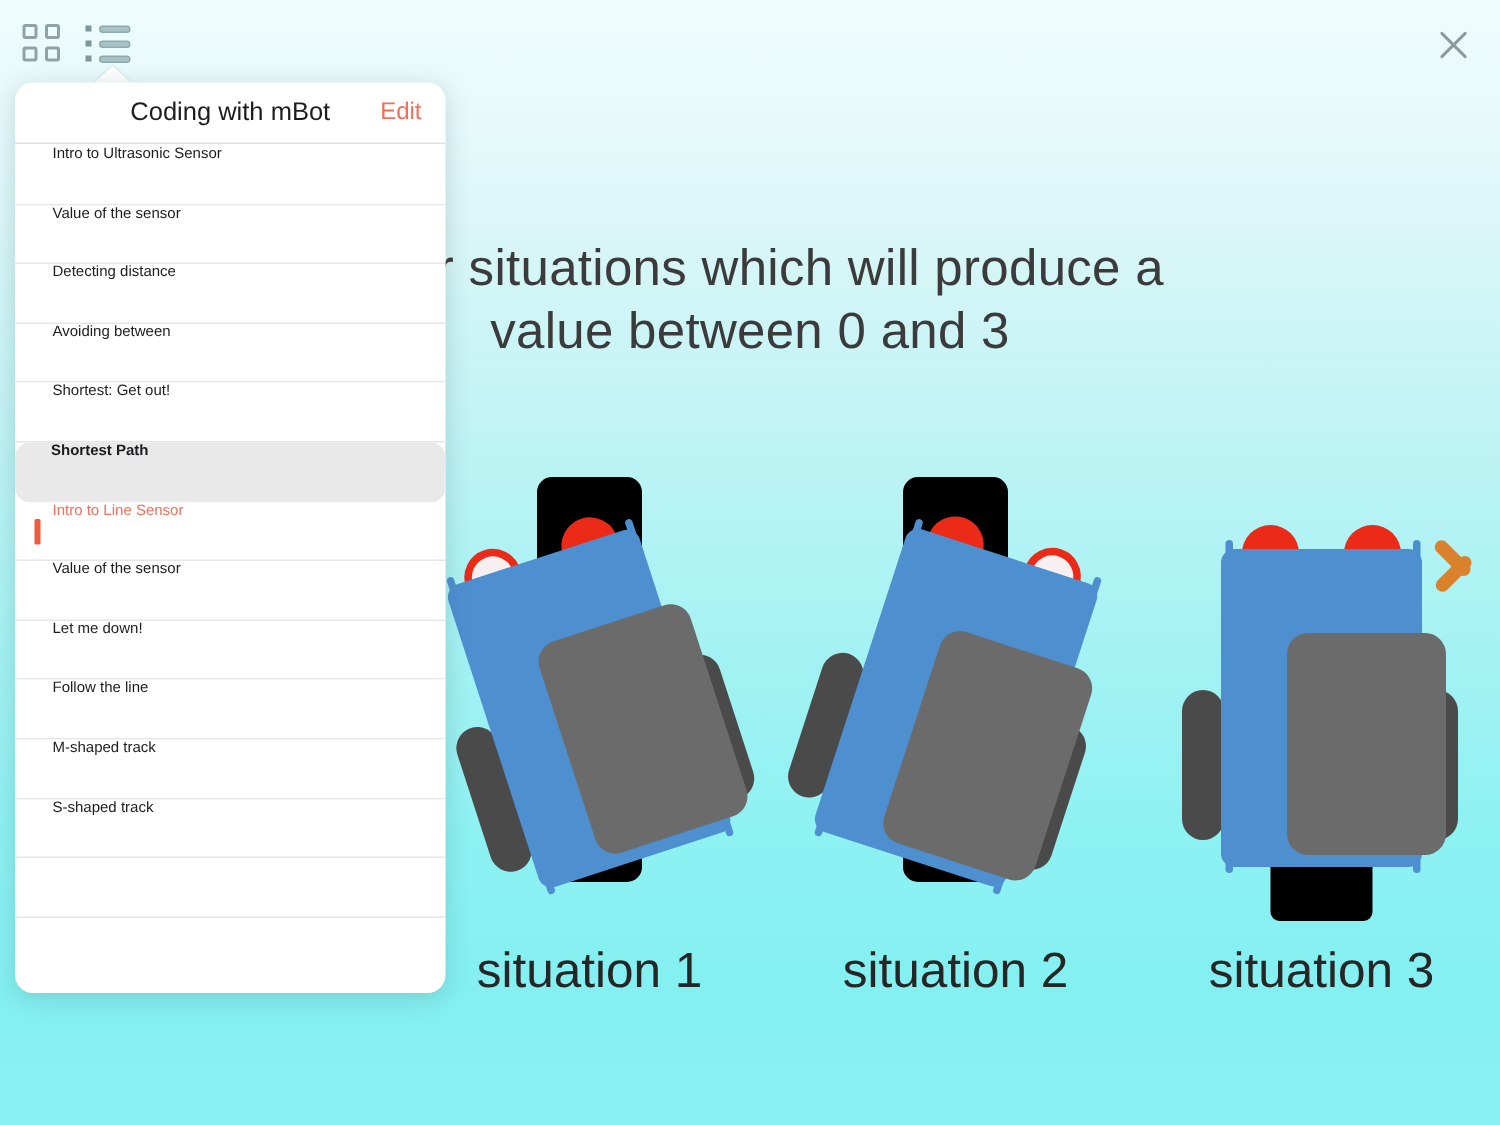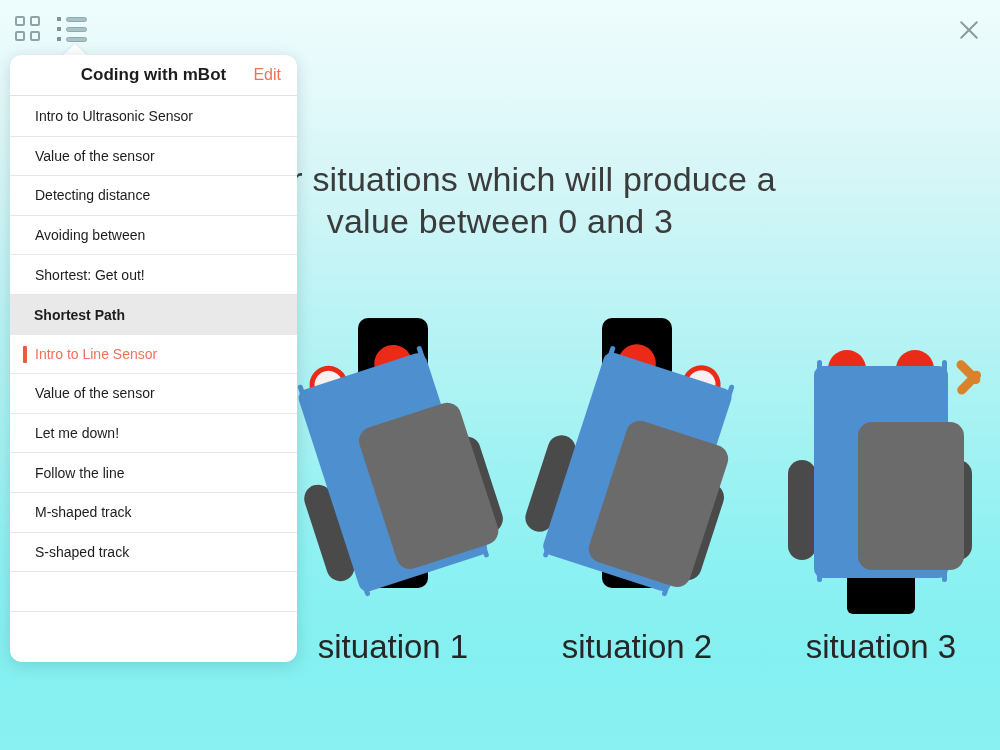--- a/index.html
+++ b/index.html
@@ -208,52 +208,53 @@
   .popover-header {
     position: relative;
     height: 41px;
     border-bottom: 1px solid #e2e2e2;
   }
   .popover-title {
     position: absolute;
     left: 0; top: 10px; width: 287px;
     text-align: center;
     font-size: 17px;
-    font-weight: bold;
+    font-weight: normal;
     color: #1d1d1f;
   }
   .popover-edit {
     position: absolute;
     right: 16px; top: 11px;
     font-size: 16px;
     color: #f2705a;
   }
   .popover-list {
     position: absolute;
     left: 0; top: 42px;
     width: 287px; height: 565px;
     overflow: hidden;
   }
   .li {
     position: relative;
     height: 39.6px;
     padding-left: 25px;
     display: flex;
-    align-items: center;
-    font-size: 14px;
+    align-items: flex-start;
+    font-size: 10px;
     color: #1d1d1f;
     border-bottom: 1px solid #e6e6e6;
     background: #fff;
     white-space: nowrap;
   }
   .li.section {
     font-weight: bold;
     background: #e9e9e9;
     border-bottom: none;
     padding-left: 24px;
+    border-radius: 10px;
   }
   .li.selected { color: #f2705a; }
   .li.selected::before {
     content: "";
     position: absolute;
     left: 13px; top: 11px;
     width: 4px; height: 17px;
     background: #f05a3c;
     border-radius: 1px;
   }

